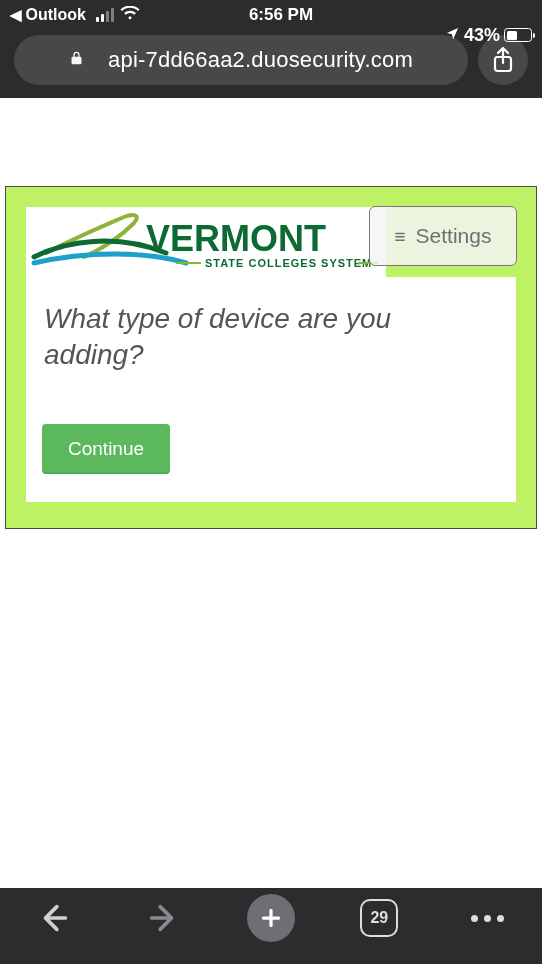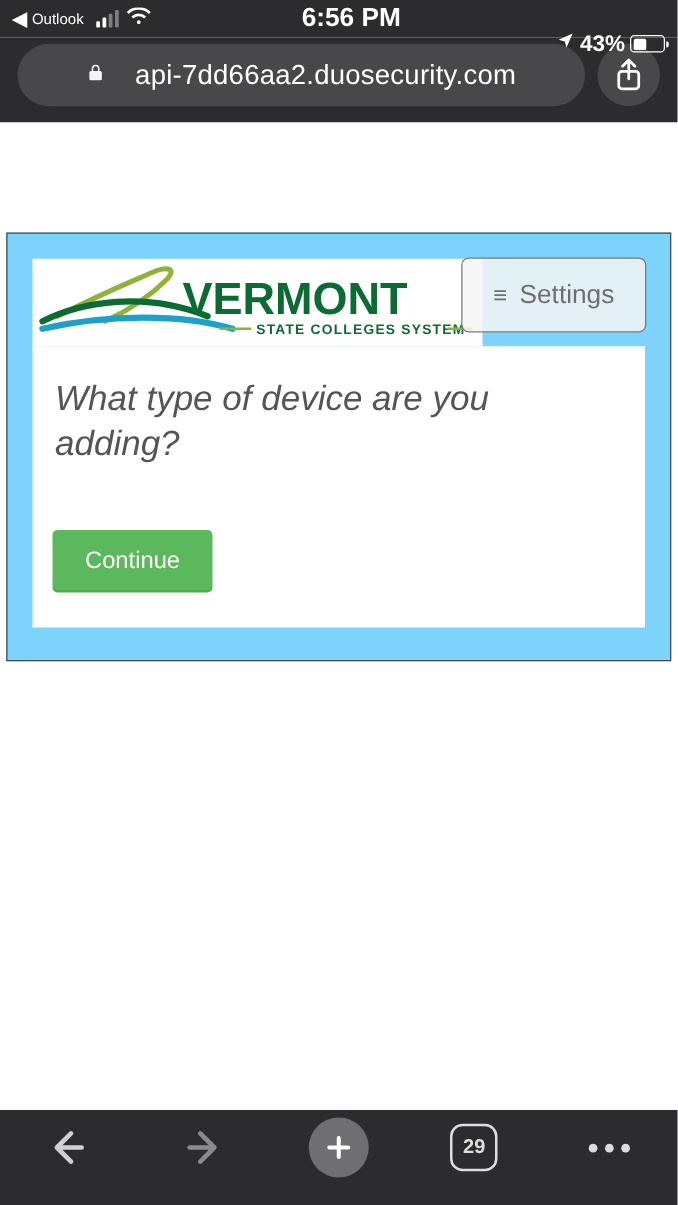--- a/index.html
+++ b/index.html
@@ -19,31 +19,31 @@
       color: #fff;
       display: flex;
       align-items: center;
       justify-content: space-between;
       padding: 0 10px;
       font-size: 18px;
       font-weight: 600;
     }
     .status-left { display: flex; align-items: center; gap: 6px; }
     .back-caret { font-size: 15px; margin-right: -2px; }
-    .back-app { font-size: 12px; font-weight: 400; }
+    .back-app { font-size: 16px; font-weight: 700; }
     .sig-bars {
       display: inline-flex; align-items: flex-end; gap: 2px; height: 14px; margin-left: 4px;
     }
     .sig-bars span { width: 3px; background: #fff; border-radius: 1px; }
     .sig-bars span:nth-child(1){height:5px;}
     .sig-bars span:nth-child(2){height:8px;}
     .sig-bars span:nth-child(3){height:11px; background:#7e7e82;}
     .sig-bars span:nth-child(4){height:14px; background:#7e7e82;}
     .wifi { font-size: 18px; }
-    .status-center { position:absolute; left:0; right:0; text-align:center; font-size:21px; font-weight:600;margin-left:20px; }
+    .status-center { position:absolute; left:0; right:0; text-align:center; font-size:17px; font-weight:600;margin-left:20px; }
     .status-right { display:flex; align-items:center; gap:4px; position: relative; z-index: 2; margin-top: 40px;}
     .loc-arrow { font-size:16px; }
     .batt-pct { font-size:18px; font-weight:600; }
     .battery {
       width: 28px; height: 14px; border: 1.6px solid #fff; border-radius: 3.5px;
       position: relative; display: inline-block;
     }
     .battery::after {
       content:""; position:absolute; right:-4px; top:4px; width:2.5px; height:5px;
       background:#fff; border-radius:0 2px 2px 0;
@@ -70,21 +70,21 @@
       display:flex; align-items:center; justify-content:center; color:#fff;
     }
     
     .viewport {
       position:absolute; top:98px; bottom:76px; left:0; right:0;
       background:#fff; overflow:hidden;
     }
     .duo-frame {
       position:absolute; left:5px; right:5px; top:88px;
       border:1px solid #4a4a4a;
-      background:#7dd3fc;
+      background:#bef264;
       padding: 20px 20px 26px 20px;
     }
     .header-row { position:relative; height:68px; margin-bottom: 2px;}
     .logo-wrap {
       position:absolute; left:0; top:0; width: 360px; height: 70px; overflow:hidden;
       background:#fff;
     }
     .settings-btn {
       position:absolute; right:-1px; top:-1px;
       width:148px; height:60px;

